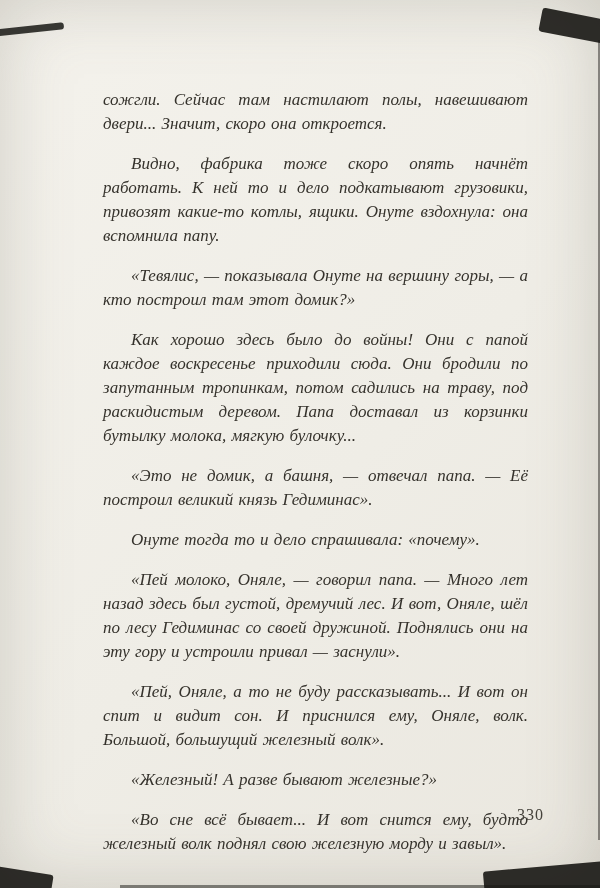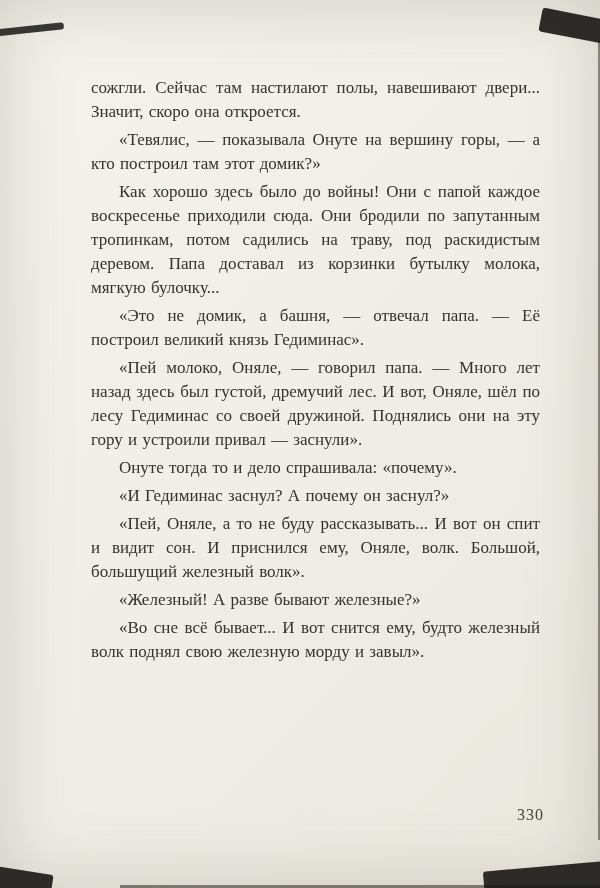--- a/index.html
+++ b/index.html
@@ -20,23 +20,24 @@
     position: absolute;
     left: 87px;
     top: 72px;
     width: 457px;
     color: #35322c;
     font-size: 17px;
     line-height: 24px;
     text-align: justify;
   }
   .para {
-    margin: 4px;
+    margin: 16px;
     text-indent: 28px;
     word-spacing: 1px;
+    font-style: italic;
   }
   .para.no-indent {
     text-indent: 0;
   }
   .page-number {
     position: absolute;
     left: 87px;
     top: 806px;
     width: 457px;
     text-align: right;
@@ -66,34 +67,34 @@
   <div class="scan-mark mark-right-edge"></div>
   <div class="scan-mark mark-bottom-left"></div>
   <div class="scan-mark mark-bottom-right"></div>
   <div class="scan-mark mark-bottom-edge"></div>
 
   <div class="text-block">
 
       <p class="para no-indent">сожгли. Сейчас там настилают полы, навешивают двери... Значит, скоро она откроется.</p>
 
 
+      <p class="para">Видно, фабрика тоже скоро опять начнёт работать. К ней то и дело подкатывают грузовики, привозят какие-то котлы, ящики. Онуте вздохнула: она вспомнила папу.</p>
 
 
       <p class="para">«Тевялис, — показывала Онуте на вершину горы, — а кто построил там этот домик?»</p>
 
       <p class="para">Как хорошо здесь было до войны! Они с папой каждое воскресенье приходили сюда. Они бродили по запутанным тропинкам, потом садились на траву, под раскидистым деревом. Папа доставал из корзинки бутылку молока, мягкую булочку...</p>
 
       <p class="para">«Это не домик, а башня, — отвечал папа. — Её построил великий князь Гедиминас».</p>
 
 
+      <p class="para">Онуте тогда то и дело спрашивала: «почему».</p>
+
       <p class="para">«Пей молоко, Оняле, — говорил папа. — Много лет назад здесь был густой, дремучий лес. И вот, Оняле, шёл по лесу Гедиминас со своей дружиной. Поднялись они на эту гору и устроили привал — заснули».</p>
 
-      <p class="para">Онуте тогда то и дело спрашивала: «почему».</p>
-
-      <p class="para">«И Гедиминас заснул? А почему он заснул?»</p>
 
       <p class="para">«Пей, Оняле, а то не буду рассказывать... И вот он спит и видит сон. И приснился ему, Оняле, волк. Большой, большущий железный волк».</p>
 
       <p class="para">«Железный! А разве бывают железные?»</p>
 
       <p class="para">«Во сне всё бывает... И вот снится ему, будто железный волк поднял свою железную морду и завыл».</p>
 
   </div>
 
   <div class="page-number">330</div>

